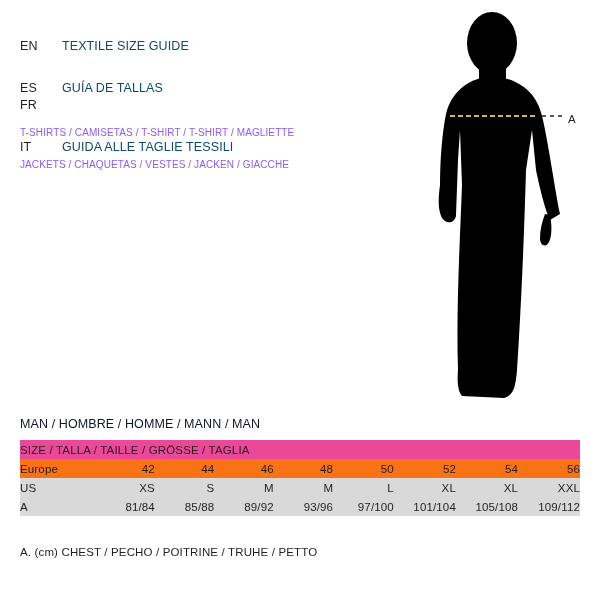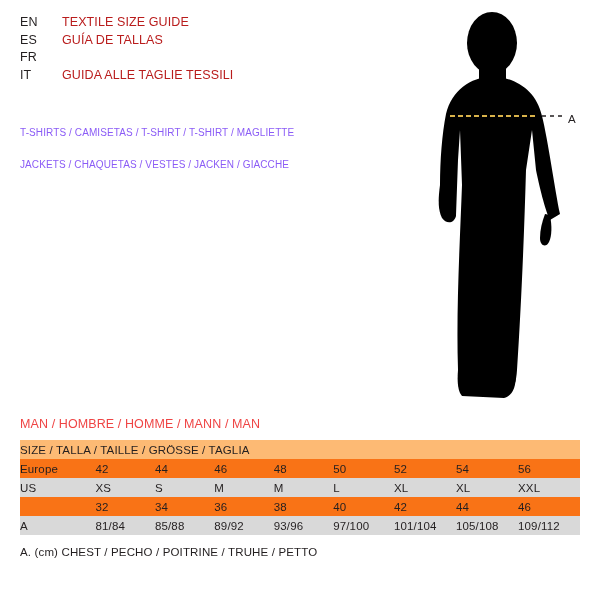--- a/index.html
+++ b/index.html
@@ -35,21 +35,22 @@
     line-height: 17.6px;
     letter-spacing: 0.1px;
   }
   .lang-code {
     width: 42px;
     flex: 0 0 42px;
     color: #231f20;
   }
   .lang-text {
     flex: 1 1 auto;
-    color: #b91c1c;
+    color: #0c4a6e;
+    margin-top: 24px;
   }
 
   
   .cat-block {
     position: absolute;
     left: 20px;
     top: 110px;
     width: 400px;
   }
   .cat-line {
@@ -80,21 +81,21 @@
     letter-spacing: 0.3px;
   }
 
   
   .man-title {
     position: absolute;
     left: 20px;
     top: 417px;
     font-size: 12.5px;
     letter-spacing: 0.1px;
-    color: #ef4444;
+    color: #0f172a;
   }
 
   .table-wrap {
     position: absolute;
     left: 20px;
     top: 440px;
     width: 560px;
   }
   table.size-table {
     border-collapse: collapse;
@@ -102,36 +103,36 @@
     font-size: 11.5px;
     color: #231f20;
   }
   table.size-table td {
     padding: 0;
     height: 19px;
     vertical-align: middle;
     letter-spacing: 0.15px;
   }
   tr.row-head td {
-    background: #fdba74;
+    background: #ec4899;
     font-size: 11.5px;
   }
   tr.row-shade td {
     background: #d9d9d9;
   }
   tr.row-plain td {
     background: #f97316;
   }
   td.col-label {
     width: 85px;
     padding-left: 3px;
   }
   td.col-val {
     width: 67px;
-    text-align: left;
+    text-align: right;
     padding-left: 2px;
   }
 
   .footnote {
     position: absolute;
     left: 20px;
     top: 546px;
     font-size: 11.5px;
     letter-spacing: 0.15px;
     color: #231f20;
@@ -231,31 +232,20 @@
           <td class="col-val">XS</td>
           <td class="col-val">S</td>
           <td class="col-val">M</td>
           <td class="col-val">M</td>
           <td class="col-val">L</td>
           <td class="col-val">XL</td>
           <td class="col-val">XL</td>
           <td class="col-val">XXL</td>
         </tr>
 
-        <tr class="row-plain">
-          <td class="col-label"></td>
-          <td class="col-val">32</td>
-          <td class="col-val">34</td>
-          <td class="col-val">36</td>
-          <td class="col-val">38</td>
-          <td class="col-val">40</td>
-          <td class="col-val">42</td>
-          <td class="col-val">44</td>
-          <td class="col-val">46</td>
-        </tr>
 
         <tr class="row-shade">
           <td class="col-label">A</td>
           <td class="col-val">81/84</td>
           <td class="col-val">85/88</td>
           <td class="col-val">89/92</td>
           <td class="col-val">93/96</td>
           <td class="col-val">97/100</td>
           <td class="col-val">101/104</td>
           <td class="col-val">105/108</td>

